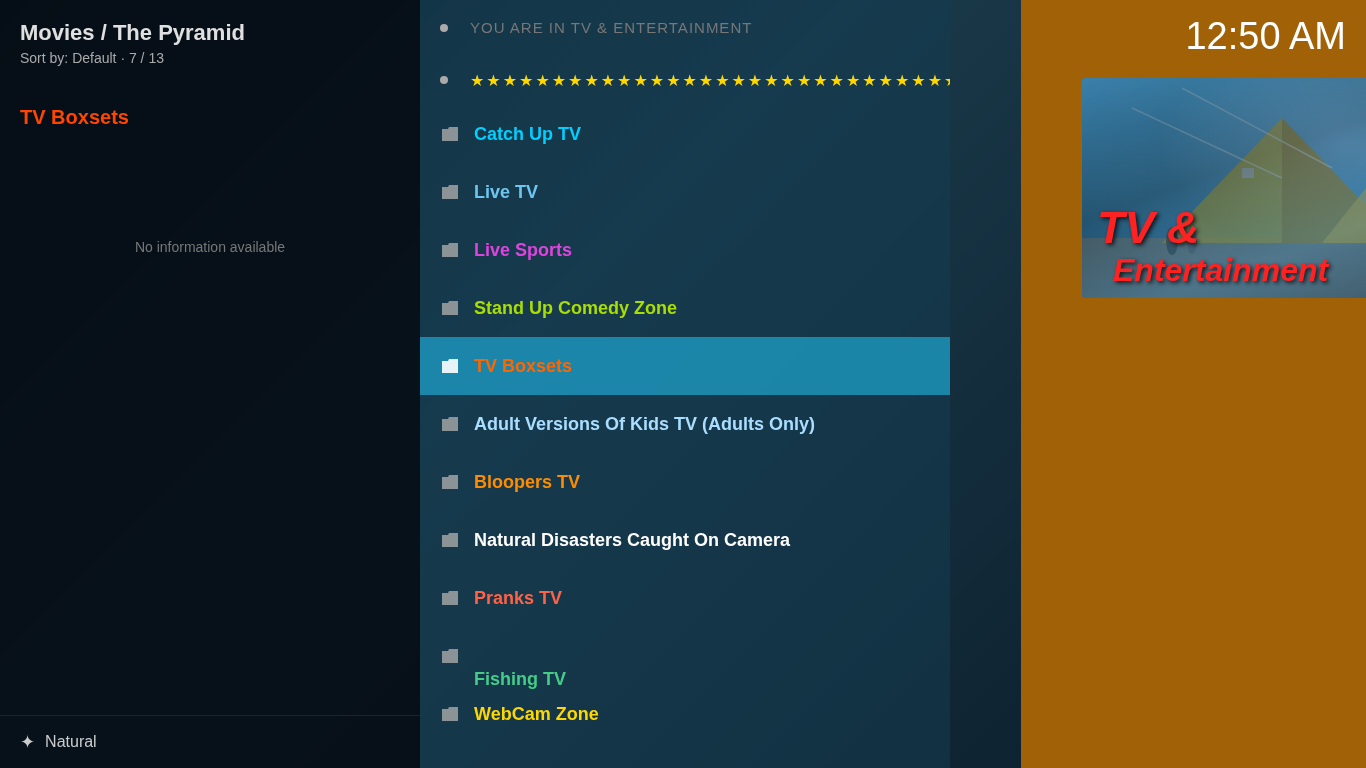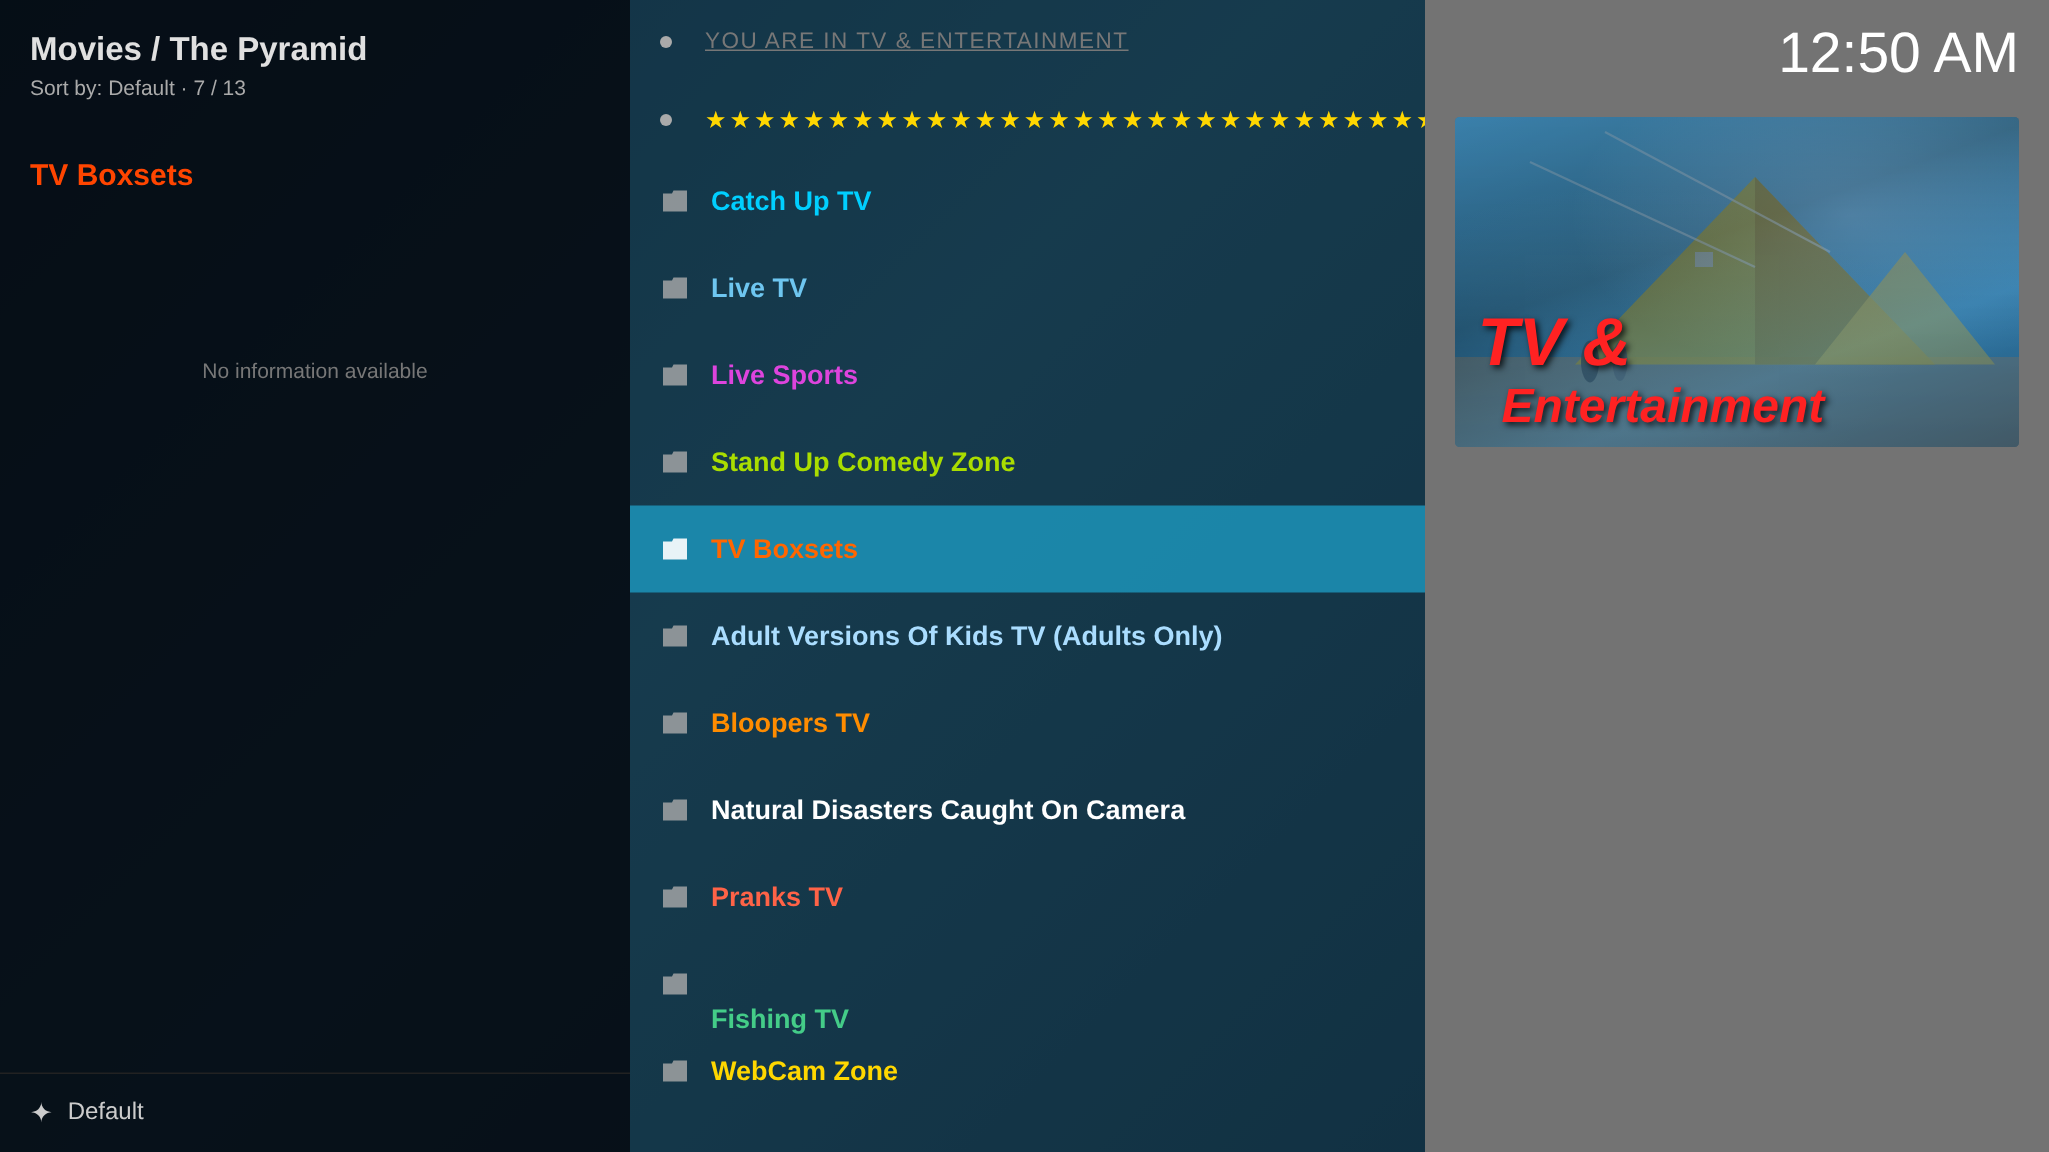--- a/index.html
+++ b/index.html
@@ -144,26 +144,27 @@
     .color-white { color: #ffffff; }
     .color-tomato { color: #ff6347; }
     .color-green { color: #44cc88; margin-top: 47px; }
     .color-gold { color: #ffd700; }
 
     
     .right-panel {
       position: absolute;
       top: 0;
       right: 0;
-      width: 416px;
+      width: 345px;
       height: 768px;
-      background: #737373;
+      background: #a16207;
       z-index: 2;
       display: flex;
       flex-direction: column;
+      padding-left: 41px;
     }
 
     .clock {
       color: #ffffff;
       font-size: 38px;
       font-weight: 300;
       text-align: right;
       padding: 15px 20px 0 0;
     }
 
@@ -237,21 +238,20 @@
       display: flex;
       align-items: center;
       padding: 0 20px;
     }
 
     .header-text {
       color: #777;
       font-size: 15px;
       text-transform: uppercase;
       letter-spacing: 1px;
-      text-decoration: underline;
     }
   </style>
 </head>
 <body>
 
 <div class="bg-overlay"></div>
 
 <div class="left-panel">
   <div class="top-left">
     <div class="title-line">Movies / The Pyramid</div>
@@ -259,21 +259,21 @@
   </div>
 
   <div class="section-label">TV Boxsets</div>
 
   <div class="no-info" style="margin-top: 80px;">No information available</div>
 
   <div style="flex: 1;"></div>
 
   <div class="bottom-options">
     <span class="options-icon">✦</span>
-    <span class="options-label">Default</span>
+    <span class="options-label">Natural</span>
   </div>
 </div>
 
 <div class="center-panel">
 
   <div class="header-item">
     <div class="bullet-dot"></div>
     <span class="header-text">YOU ARE IN TV &amp; ENTERTAINMENT</span>
   </div>
 

